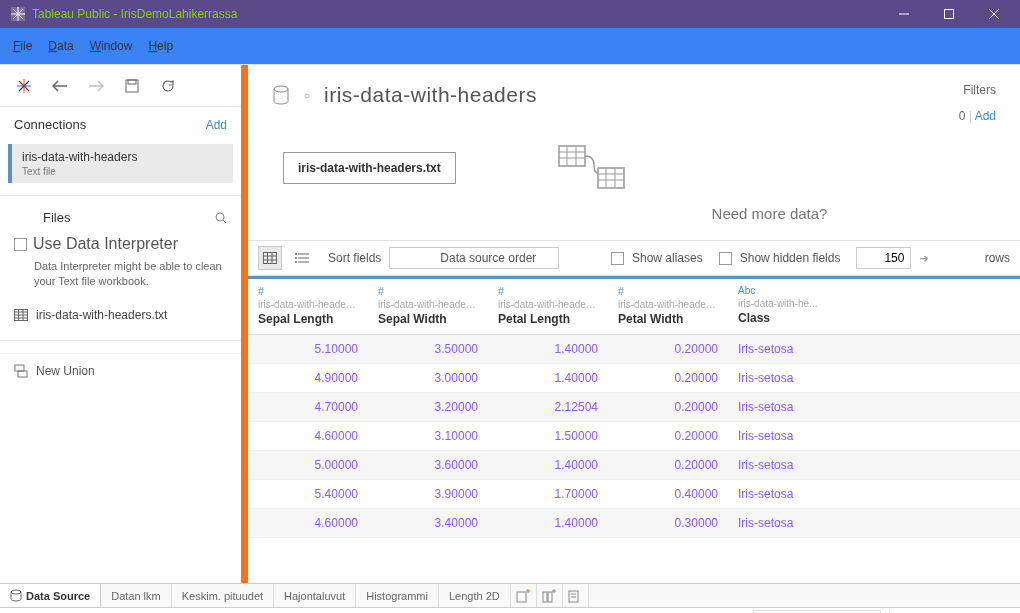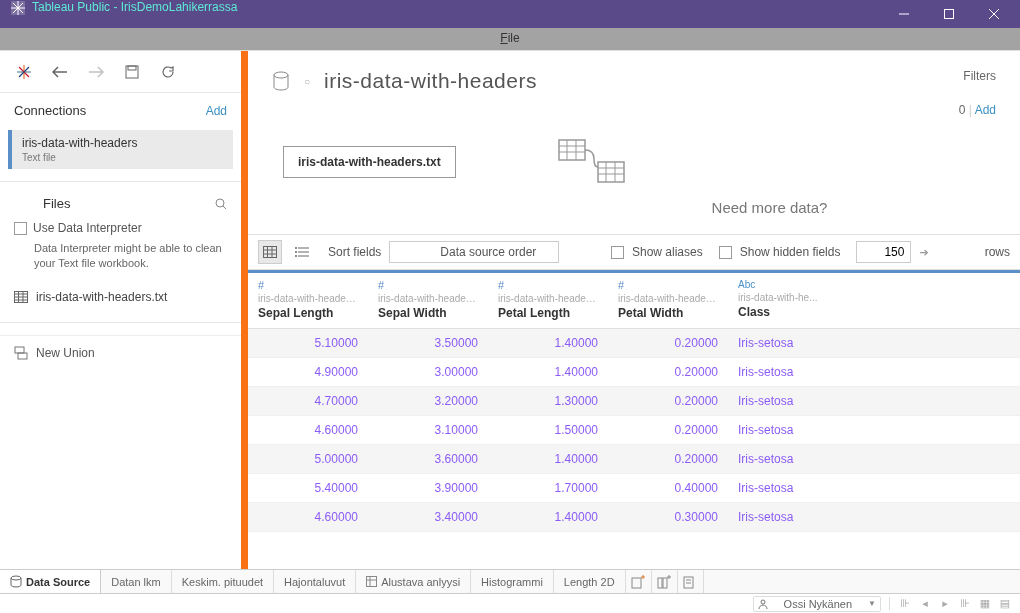--- a/index.html
+++ b/index.html
@@ -1,24 +1,24 @@
 <!DOCTYPE html>
 <html><head>
   <meta charset="utf-8">
   <style>
     * { margin: 0; padding: 0; box-sizing: border-box; font-family: "Segoe UI", Arial, sans-serif; }
     body { width: 1020px; height: 613px; background: #fff; overflow: hidden; font-size: 12px; color: #333; }
     
-    .titlebar { background: #5a4a8a; height: 28px; display: flex; align-items: flex-start; padding: 0 4px; color: #5eead4; }
+    .titlebar { background: #5a4a8a; height: 28px; display: flex; align-items: center; padding: 0 4px; color: #84cc16; }
     .titlebar-icon { width: 16px; height: 16px; margin: 0 6px; display: flex; align-items: center; justify-content: center; }
     .titlebar-title { font-size: 12px; flex: 1; }
     .window-controls { display: flex; }
     .window-btn { width: 45px; height: 28px; display: flex; align-items: center; justify-content: center; color: #fff; }
     
-    .menubar { height: 23px; background: #a3a3a3; border-bottom: 1px solid #e0e0e0; display: flex; align-items: center; padding: 0 5px; flex-direction: column; }
+    .menubar { height: 37px; background: #3b82f6; border-bottom: 1px solid #e0e0e0; display: flex; align-items: center; padding: 0 5px; }
     .menu-item { padding: 3px 8px; font-size: 12px; }
     .menu-item u { text-decoration: underline; }
     
     .main-area { display: flex; height: calc(100% - 28px - 23px - 24px - 20px); }
     
     .sidebar { width: 248px; border-right: 7px solid #f97316; display: flex; flex-direction: column; }
     .toolbar-row { height: 42px; display: flex; align-items: center; padding: 0 10px; gap: 8px; border-bottom: 1px solid #e6e6e6; }
     .toolbar-btn { width: 28px; height: 28px; display: flex; align-items: center; justify-content: center; color: #666; }
     
     .panel-header { padding: 10px 14px 8px; display: flex; justify-content: space-between; align-items: center; }
@@ -27,36 +27,36 @@
     
     .conn-item { margin: 4px 8px 8px; padding: 6px 10px; background: #eaeaea; border-left: 4px solid #5a8fc7; }
     .conn-name { font-size: 12px; color: #333; }
     .conn-type { font-size: 10px; color: #777; margin-top: 2px; }
     
     .divider { height: 1px; background: #e6e6e6; margin: 4px 0; }
     
     .files-row { padding: 10px 14px 6px; display: flex; justify-content: space-between; align-items: center; margin-left: 29px; }
     .search-icon { color: #999; font-size: 12px; }
     
-    .check-row { padding: 4px 14px 2px; display: flex; align-items: center; gap: 6px; font-size: 12px; color: #555; }
+    .check-row { padding: 4px 14px 2px; display: flex; align-items: center; gap: 6px; font-size: 16px; color: #555; }
     .checkbox { width: 13px; height: 13px; border: 1px solid #999; }
     .interp-note { font-size: 11px; color: #666; padding: 4px 14px 10px 34px; line-height: 1.4; }
     
     .file-item { padding: 8px 14px; display: flex; align-items: center; gap: 8px; font-size: 12px; color: #444; }
     
     .new-union { padding: 10px 14px; display: flex; align-items: center; gap: 8px; color: #555; margin-top: 8px; border-top: 1px solid #eee; }
     
     .content { flex: 1; display: flex; flex-direction: column; background: #fff; }
     
     .ds-header { display: flex; padding: 18px 24px 10px; align-items: flex-start; }
     .ds-title-wrap { display: flex; align-items: center; gap: 14px; flex: 1; }
     .ds-icon { color: #888; }
     .ds-title { font-size: 21px; color: #555; font-weight: 400; letter-spacing: 0.5px; }
     .filters-box { text-align: right; font-size: 12px; color: #666; }
-    .filters-line2 { margin-top: 20px; }
+    .filters-line2 { margin-top: 12px; }
     
     .canvas-area { padding: 10px 24px 10px 35px; }
     .table-chip { display: inline-block; border: 1px solid #999; padding: 8px 14px; font-size: 12px; font-weight: bold; color: #333; background: #fff; }
     .canvas-row { display: flex; align-items: center; gap: 100px;}
     .join-diag { display:flex; align-items:center; }
     .need-more { text-align: center; color: #777; font-size: 15px; margin-top: 12px; margin-left: 260px; }
     
     .grid-toolbar { height: 36px; border-top: 1px solid #e0e0e0; border-bottom: 1px solid #e0e0e0; display: flex; align-items: center; padding: 0 10px; gap: 8px; margin-top: 8px; }
     .view-btn { width: 24px; height: 24px; display: flex; align-items: center; justify-content: center; border: 1px solid #ccc; }
     .view-btn.active { background: #e8e8e8; }
@@ -342,21 +342,21 @@
               <td class="num">4.90000</td>
               <td class="num">3.00000</td>
               <td class="num">1.40000</td>
               <td class="num">0.20000</td>
               <td>Iris-setosa</td>
               <td></td>
             </tr>
             <tr>
               <td class="num">4.70000</td>
               <td class="num">3.20000</td>
-              <td class="num">1.30000</td>
+              <td class="num">2.12504</td>
               <td class="num">0.20000</td>
               <td>Iris-setosa</td>
               <td></td>
             </tr>
             <tr>
               <td class="num">4.60000</td>
               <td class="num">3.10000</td>
               <td class="num">1.50000</td>
               <td class="num">0.20000</td>
               <td>Iris-setosa</td>
@@ -404,30 +404,20 @@
   </div>
   <div id="sheet-tabs-holder" style="display:flex">
       <div class="tab">
         <span>Datan lkm</span>
       </div>
       <div class="tab">
         <span>Keskim. pituudet</span>
       </div>
       <div class="tab">
         <span>Hajontaluvut</span>
-      </div>
-      <div class="tab">
-        <span>
-          <svg width="11" height="11">
-            <rect x="0.5" y="0.5" width="10" height="10" fill="none" stroke="#888"></rect>
-            <line x1="0" y1="4" x2="11" y2="4" stroke="#888"></line>
-            <line x1="4" y1="0" x2="4" y2="11" stroke="#888"></line>
-          </svg>
-        </span>
-        <span>Alustava anlyysi</span>
       </div>
       <div class="tab">
         <span>Histogrammi</span>
       </div>
       <div class="tab">
         <span>Length 2D</span>
       </div>
     </div>
   <div class="tab-ctrl">
     <svg width="14" height="14">

